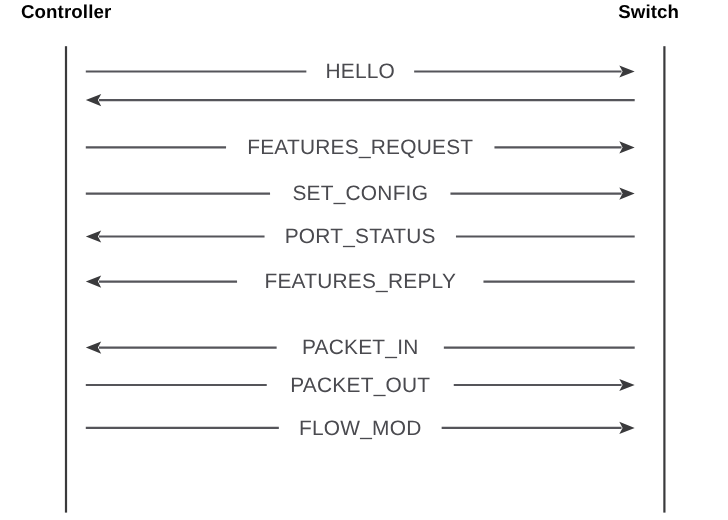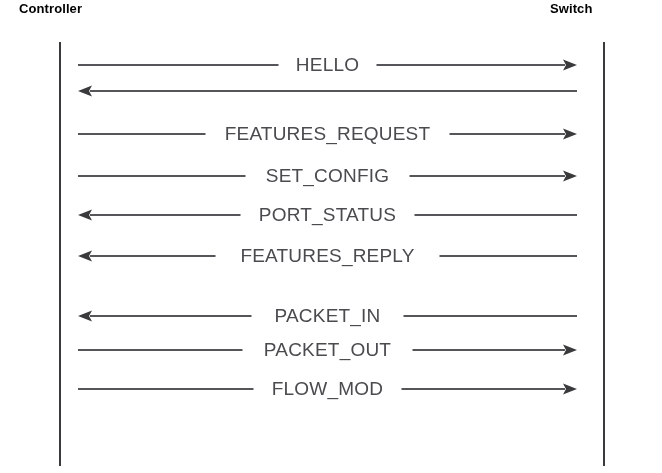--- a/index.html
+++ b/index.html
@@ -16,28 +16,28 @@
   #diagram-root {
     position: relative;
     width: 662px;
     height: 473px;
     background: #ffffff;
   }
   .actor-title {
     position: absolute;
     font-family: "Liberation Sans", sans-serif;
     font-weight: bold;
-    font-size: 13px;
+    font-size: 17px;
     color: #000000;
     letter-spacing: 0.1px;
     white-space: nowrap;
     text-align: center;
   }
   #actor-controller-title { left: 19px; top: 1px; }
-  #actor-switch-title { left: 550px; top: 1px; }
+  #actor-switch-title { left: 562px; top: 1px; }
 
   .lifeline {
     position: absolute;
     width: 2px;
     background: #3a3a3c;
   }
   #lifeline-controller { left: 59px; top: 42px; height: 424px; }
   #lifeline-switch { left: 603px; top: 42px; height: 424px; }
 
   svg#messages-layer {

